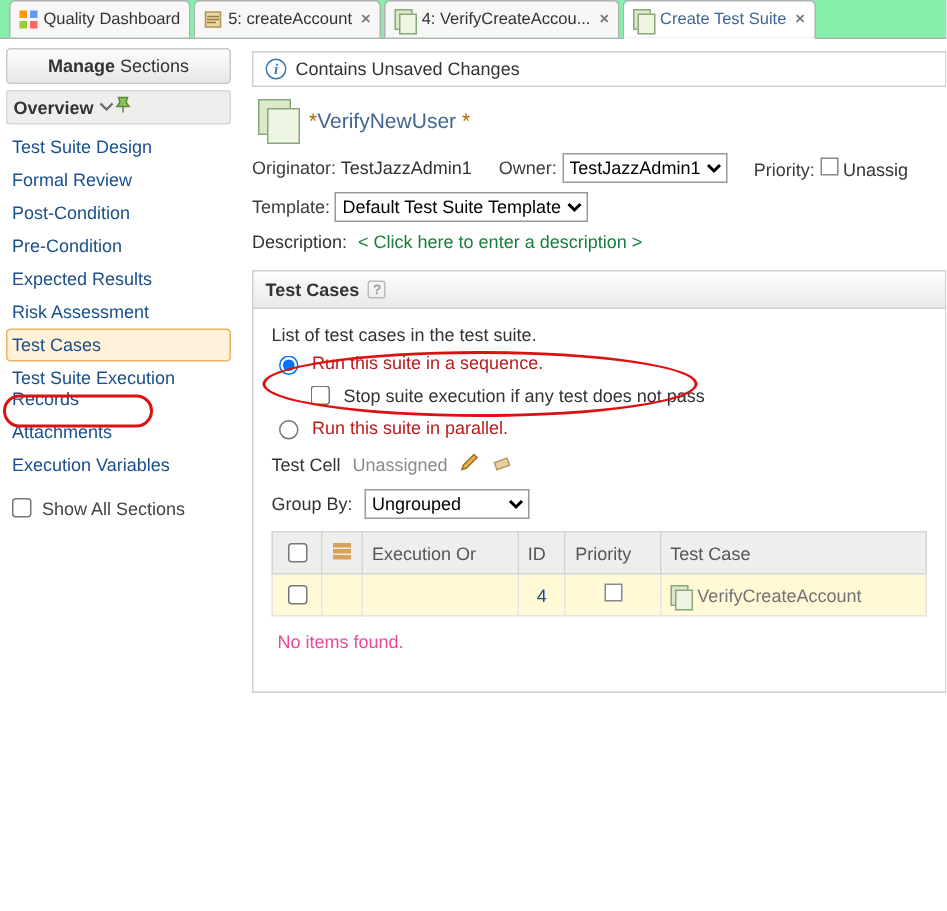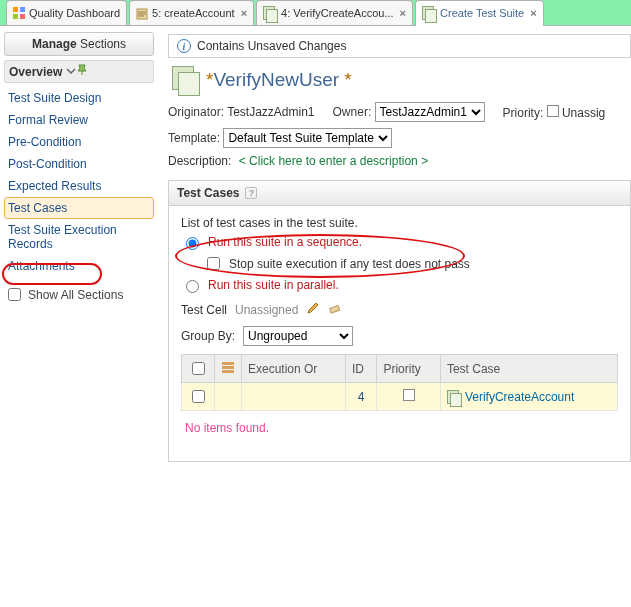--- a/index.html
+++ b/index.html
@@ -93,21 +93,21 @@
   .unsaved-bar {
     display:flex; align-items:center; gap:6px;
     border:1px solid #cfcfcd; background:#fff;
     padding:4px 8px; margin-bottom:8px;
   }
   .info-icon { display:inline-flex;width:14px;height:14px;border:1px solid #3a77b7;border-radius:50%;align-items:center;justify-content:center;color:#3a77b7;font-style:italic;font-family:Georgia,serif;font-size:10px;font-weight:bold; }
   .title-row { display:flex; align-items:center; gap:6px; margin:0 0 8px 4px;}
   .suite-icon { display:inline-block; width:28px;height:28px; position:relative; }
   .suite-icon::before{content:"";position:absolute;left:0;top:0;width:20px;height:22px;border:1px solid #8aa77a;background:#dbe8c9;}
   .suite-icon::after{content:"";position:absolute;left:6px;top:6px;width:20px;height:22px;border:1px solid #8aa77a;background:#eef5e3;}
-  .title-text { font-size:19px; color:#416693; }
+  .title-text { font-size:14px; color:#416693; }
   .title-text .dirty { color:#b06a00; }
   .meta-row { display:flex; gap:18px; align-items:center; margin-bottom:6px; flex-wrap:wrap;}
   .meta-row label { color:#3c3c3c; }
   .meta-row .val { color:#333; }
   select.inline { font-size:12px; border:1px solid #999; background:#fff; height:20px;}
   .priority-chip { display:inline-block;width:12px;height:12px;border:1px solid #888; background:#fff;}
   .desc-row { margin:4px 0 12px 0; }
   .desc-row .ph { color:#15803d; margin-left:4px;}
   .section-header {
     background:linear-gradient(#fdfdfd,#e9e9e7);
@@ -126,21 +126,21 @@
   .pencil-icon svg, .eraser-icon svg { width:14px;height:14px; }
   .pager-row { display:flex; align-items:center; gap:6px; margin:8px 0;}
   .btn-small { border:1px solid #aaa; background:linear-gradient(#fff,#eee); border-radius:3px; padding:2px 6px; font-size:11px; display:flex;align-items:center;gap:3px;}
   .dd { font-size:9px;color:#555;}
   table.tc { width:100%; border-collapse:collapse; font-size:12px;}
   table.tc th { background:#eeeeec; border:1px solid #d3d3d1; padding:4px 6px; text-align:left; color:#555; font-weight:normal;}
   table.tc td { border:1px solid #e4e4e2; padding:4px 6px; }
   table.tc tr.row0 td { background:#fff9d6; }
   .col-icon { width:22px; }
   .id-link { color:#1a4f8b; text-align:center; display:block;}
-  .tc-link { color:#0369a1; display:flex;align-items:center;gap:4px;}
+  .tc-link { color:#737373; display:flex;align-items:center;gap:4px;}
   .tiny-suite { width:14px;height:14px; position:relative; display:inline-block;}
   .tiny-suite::before{content:"";position:absolute;left:0;top:0;width:10px;height:12px;border:1px solid #8aa77a;background:#dbe8c9;}
   .tiny-suite::after{content:"";position:absolute;left:3px;top:3px;width:10px;height:12px;border:1px solid #8aa77a;background:#eef5e3;}
   .noitems { margin:10px 4px; color:#ec4899; }
   .red-oval { position:absolute; border:2px solid #d11; border-radius:50%/50%; pointer-events:none;}
   .chev svg{width:10px;height:10px;}
   .sidebar-wrap{position:relative;}
   .tabs-bar .tab span.lbl{max-width:130px;overflow:hidden;text-overflow:ellipsis;white-space:nowrap;}
 </style>
 </head>
@@ -189,26 +189,28 @@
       <span class="pin-icon">
         <svg viewBox="0 0 12 12">
             <path d="M3 1h6l-1 3 2 3H2l2-3z" fill="#8fbf5f" stroke="#5a8a3a"></path>
             <line x1="6" y1="7" x2="6" y2="11" stroke="#5a8a3a"></line>
           </svg>
       </span>
     </div>
     <ul class="sidebar-list">
       <li>Test Suite Design</li>
       <li>Formal Review</li>
+      <li>Post-Condition</li>
       <li>Pre-Condition</li>
-      <li>Post-Condition</li>
       <li>Expected Results</li>
+      <li>Risk Assessment</li>
       <li class="selected">Test Cases</li>
       <li>Test Suite Execution Records</li>
       <li>Attachments</li>
+      <li>Execution Variables</li>
     </ul>
     <div class="hl-red" style="left:2px;top:237px;width:100px;height:22px;"></div>
     <label class="show-all">
       <input type="checkbox" style="">
       <span>Show All Sections</span>
     </label>
   </div>
 
   <div class="content">
     <div class="unsaved-bar">

